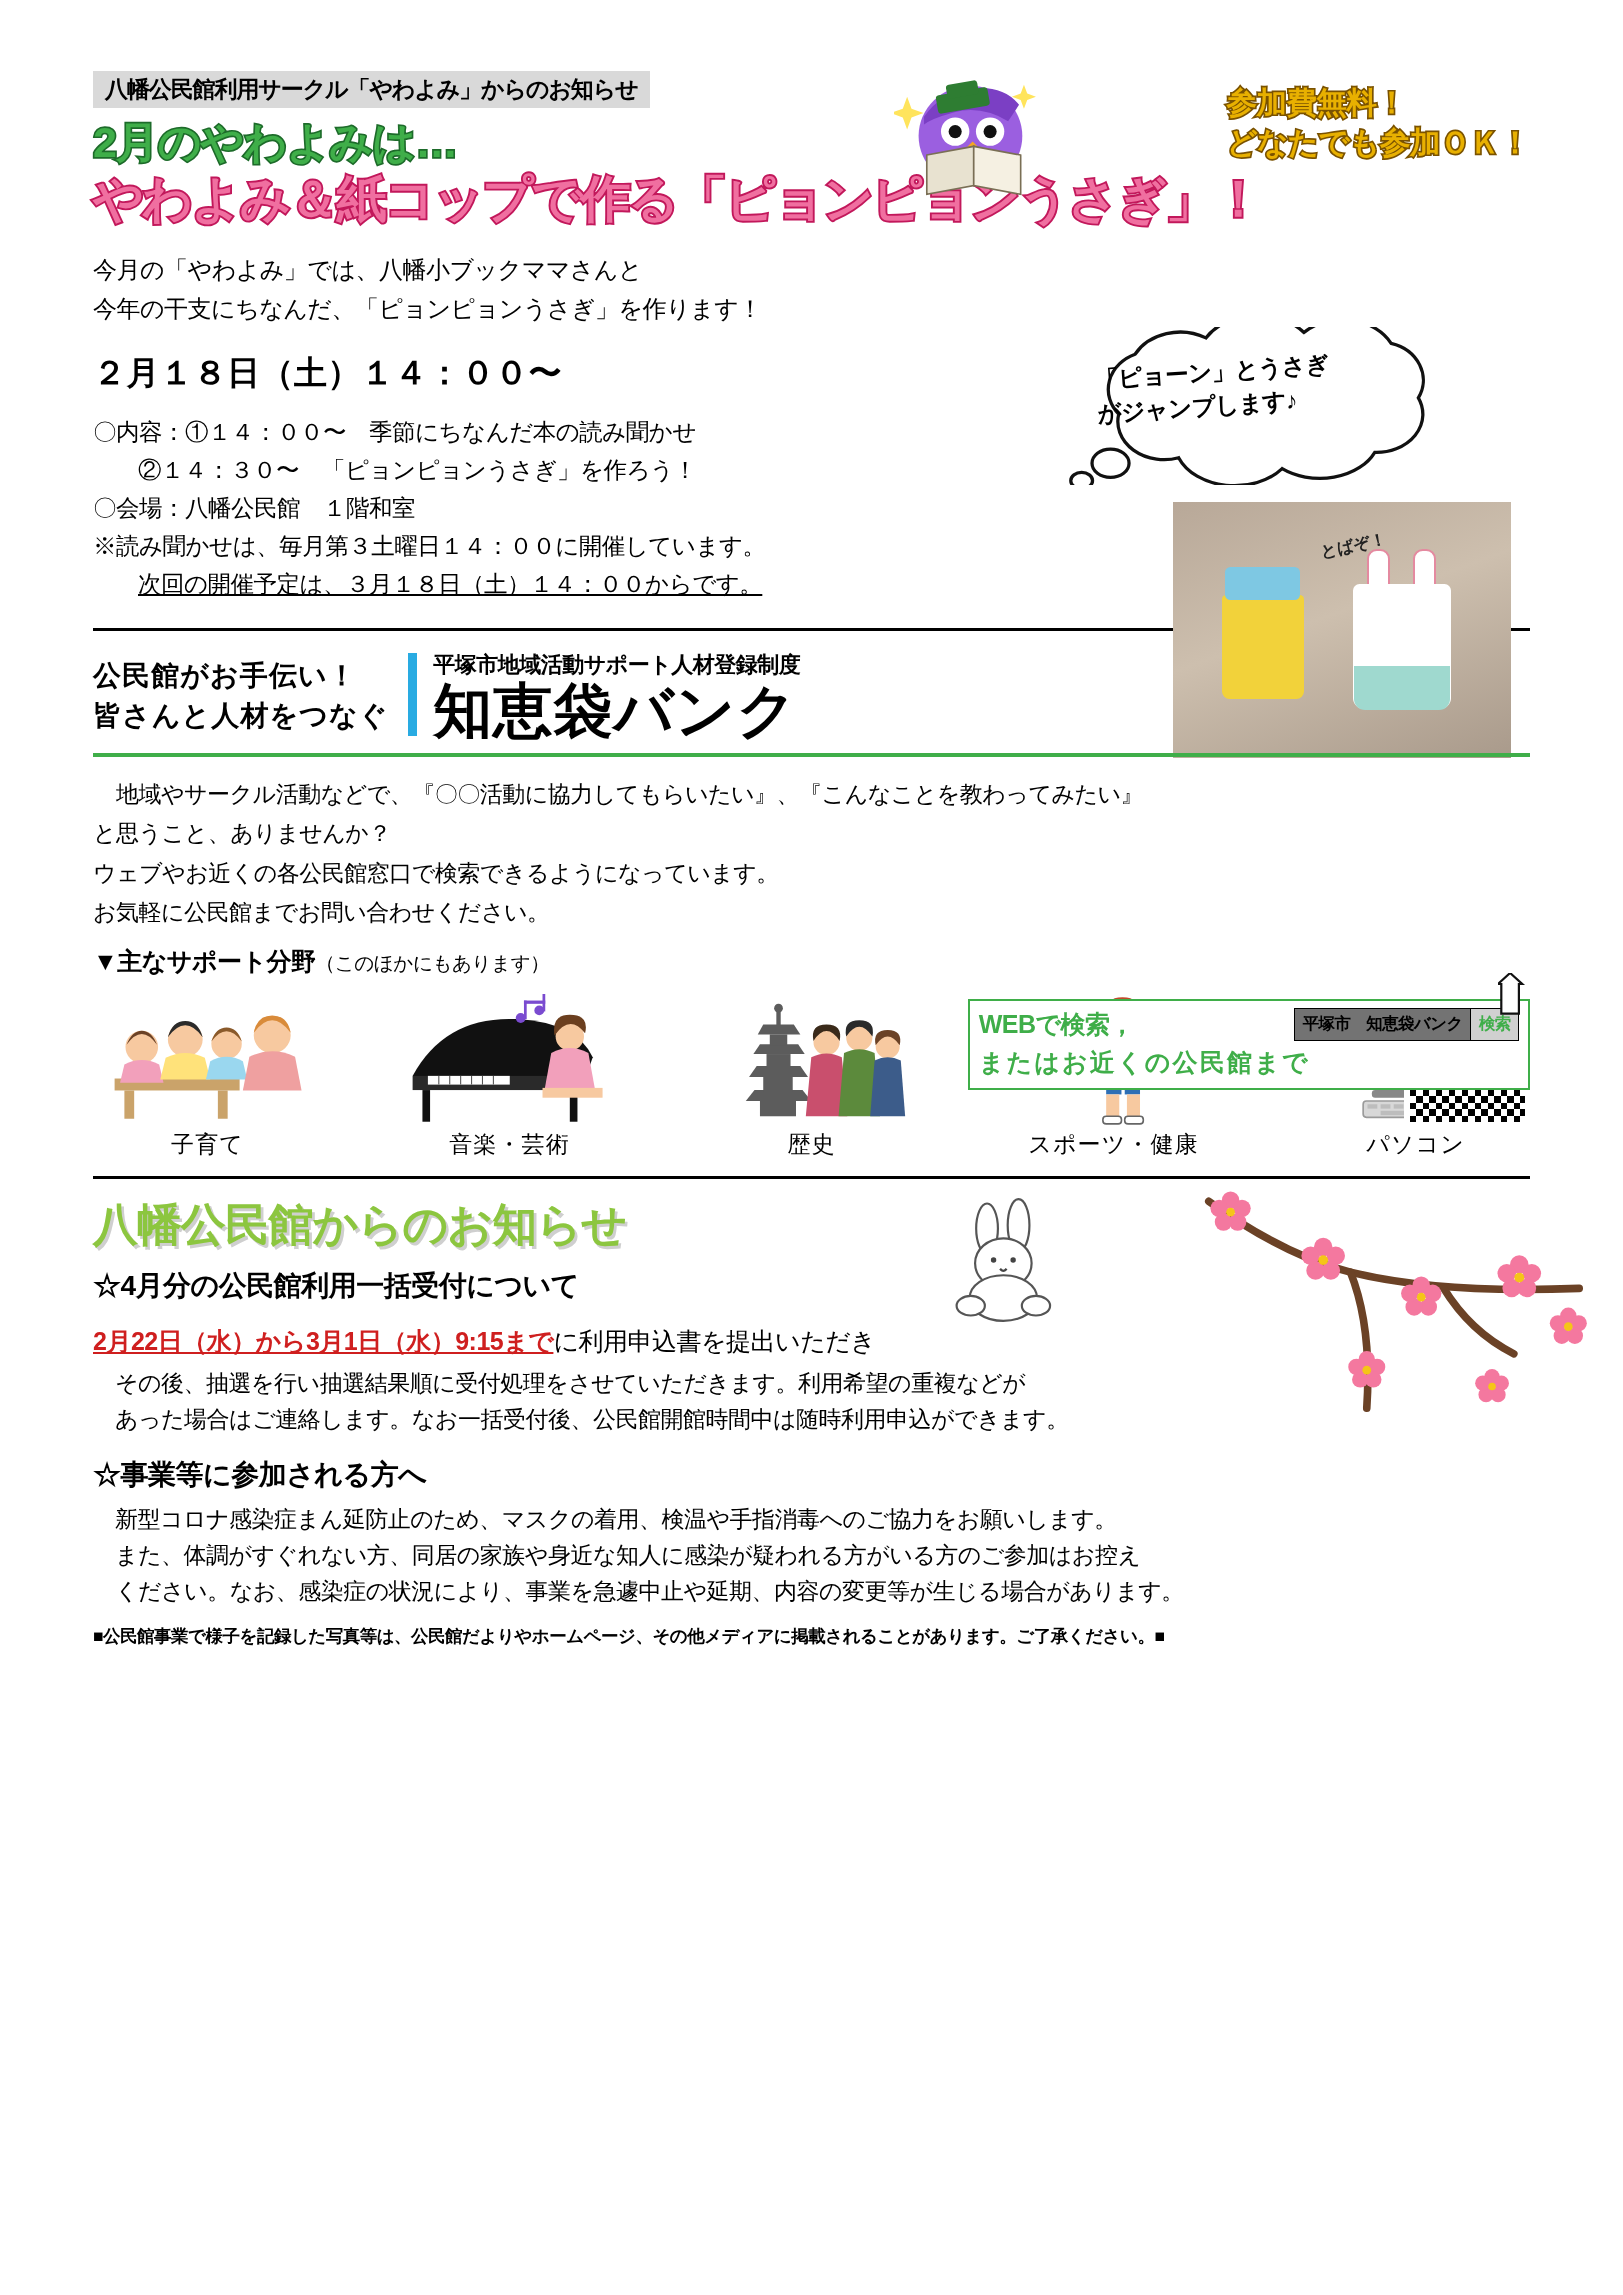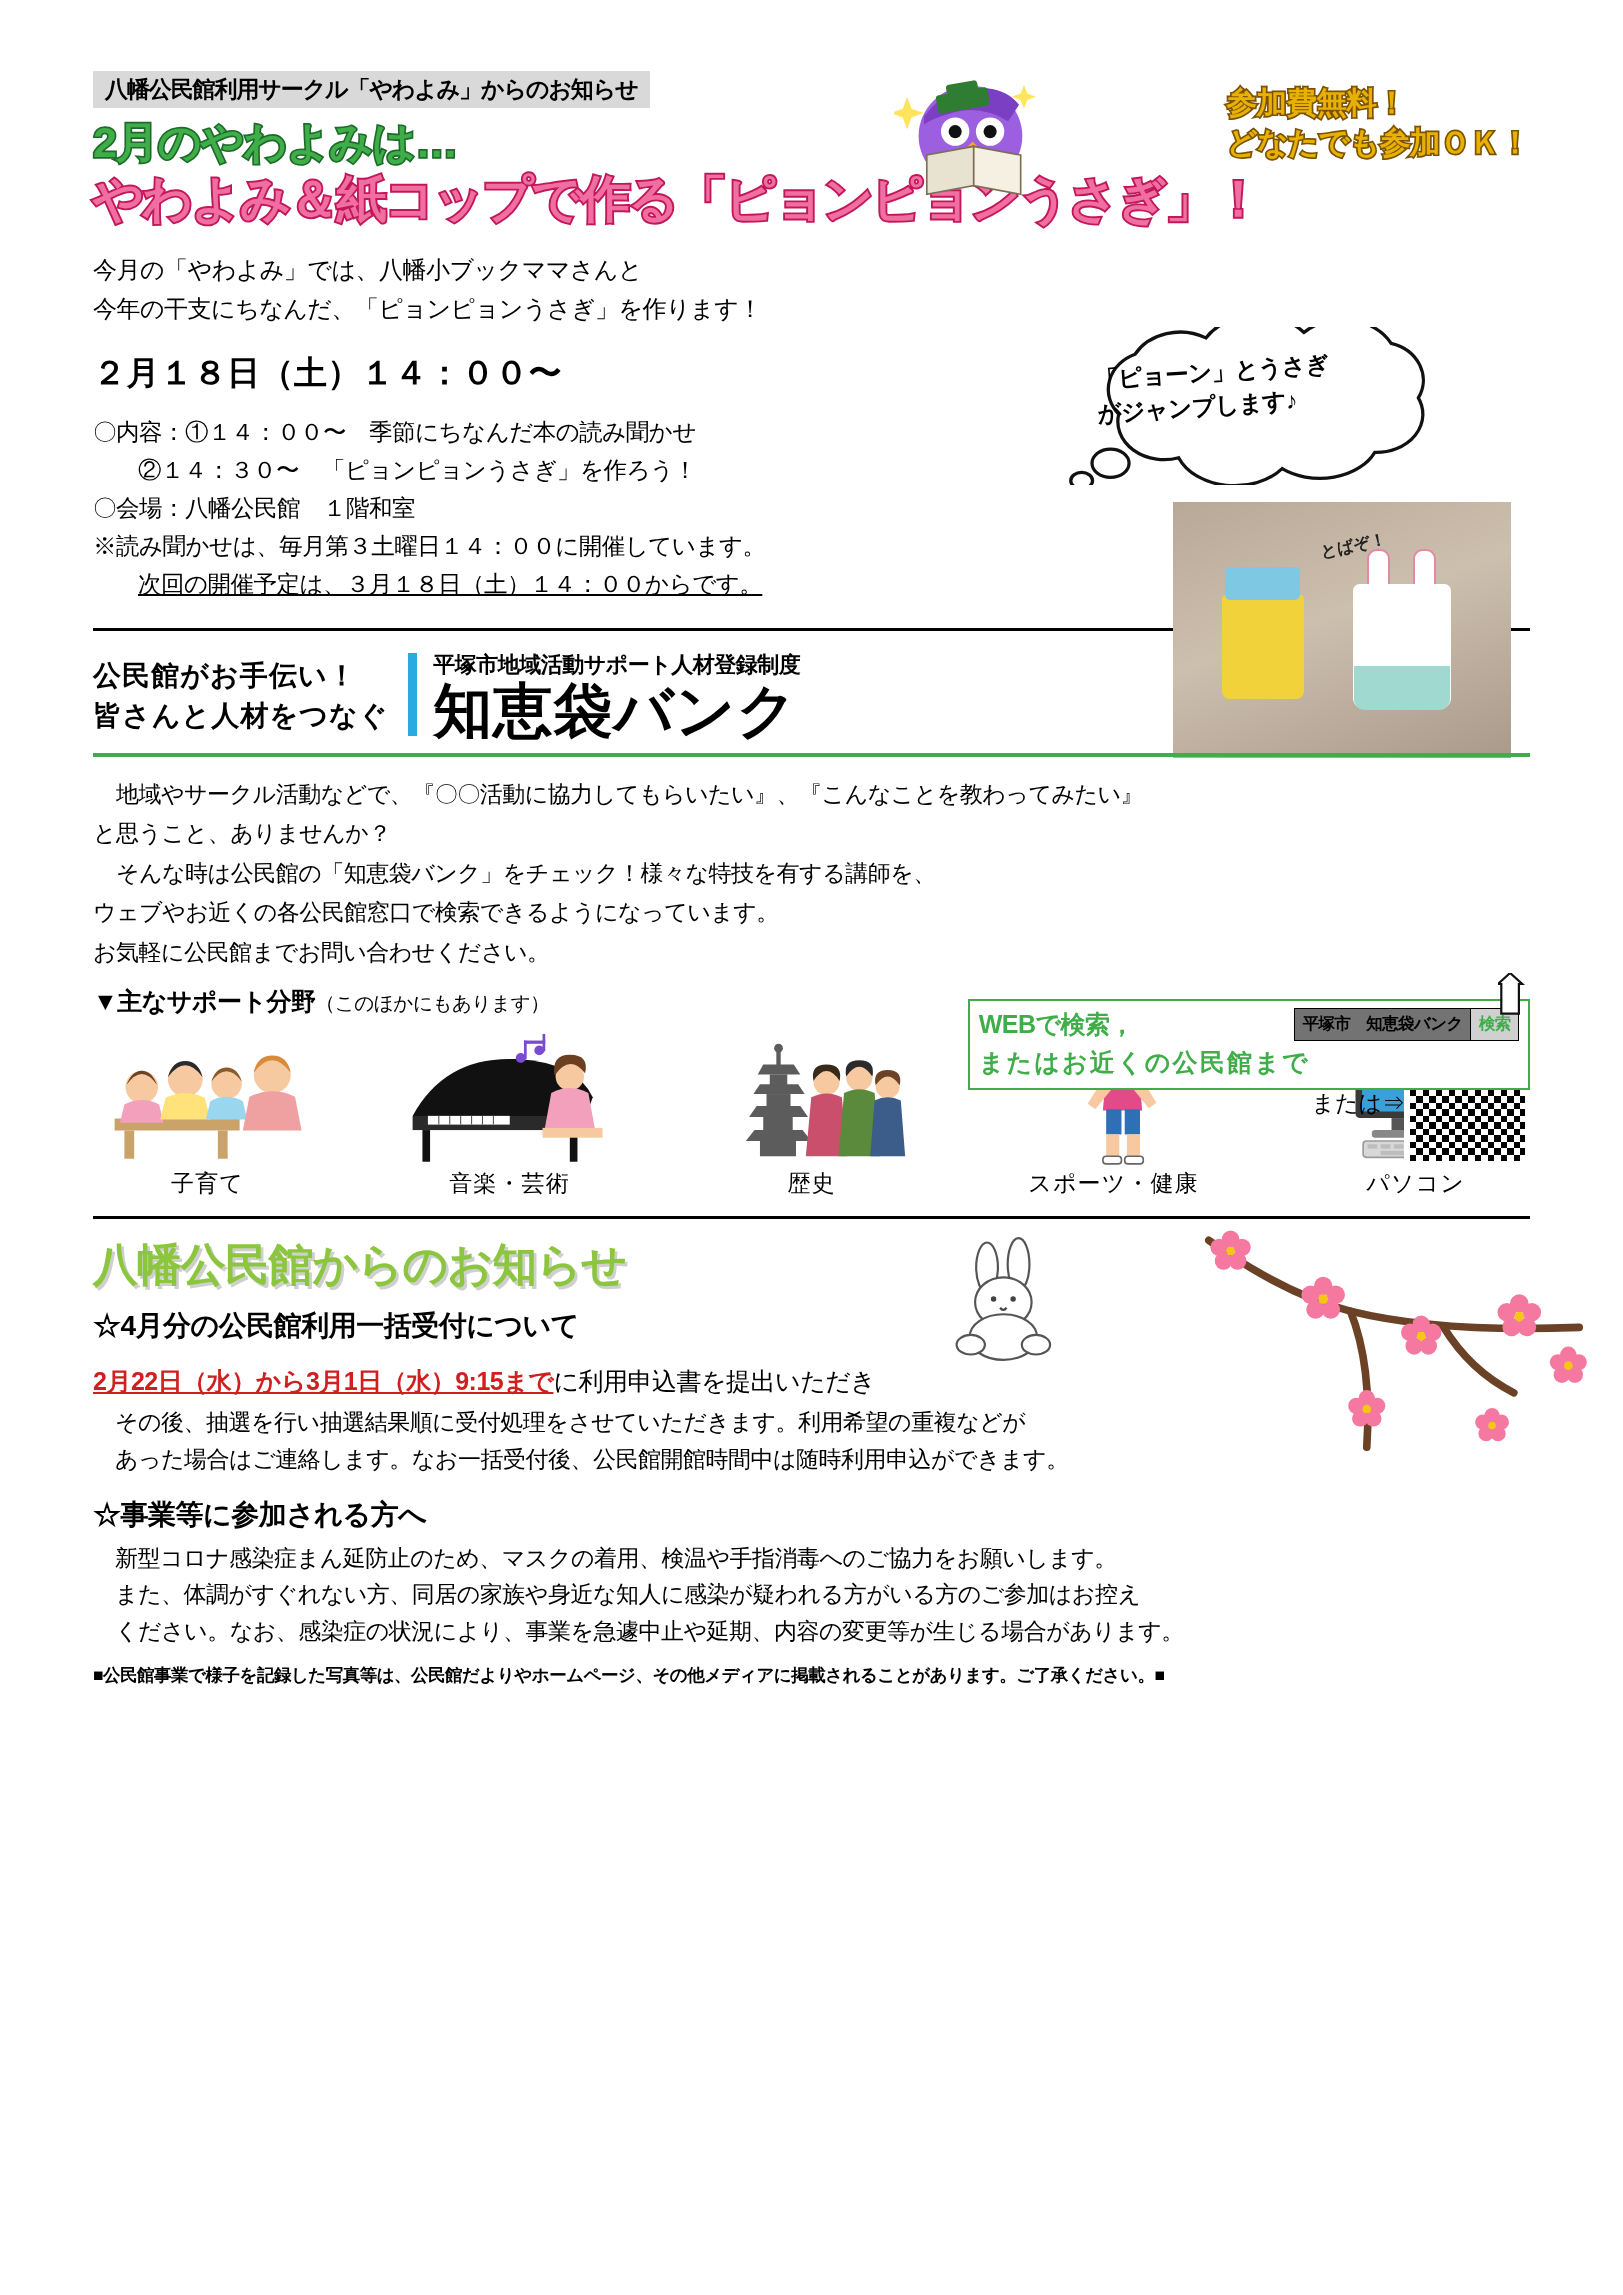--- a/index.html
+++ b/index.html
@@ -479,21 +479,20 @@
         <div class="bank-sub">平塚市地域活動サポート人材登録制度</div>
         <div class="bank-title">知恵袋バンク</div>
       </div>
     </div>
 
     <hr class="hr-green">
 
     <div class="bank-body">
       <p class="ind">地域やサークル活動などで、『〇〇活動に協力してもらいたい』、『こんなことを教わってみたい』</p>
       <p>と思うこと、ありませんか？</p>
-      <p class="ind">そんな時は公民館の「知恵袋バンク」をチェック！様々な特技を有する講師を、</p>
       <p>ウェブやお近くの各公民館窓口で検索できるようになっています。</p>
       <p>お気軽に公民館までお問い合わせください。</p>
     </div>
 
     <div class="fields-head">
       <span>▼主なサポート分野</span><span class="small">（このほかにもあります）</span>
     </div>
 
     <div class="icons-row">
 

